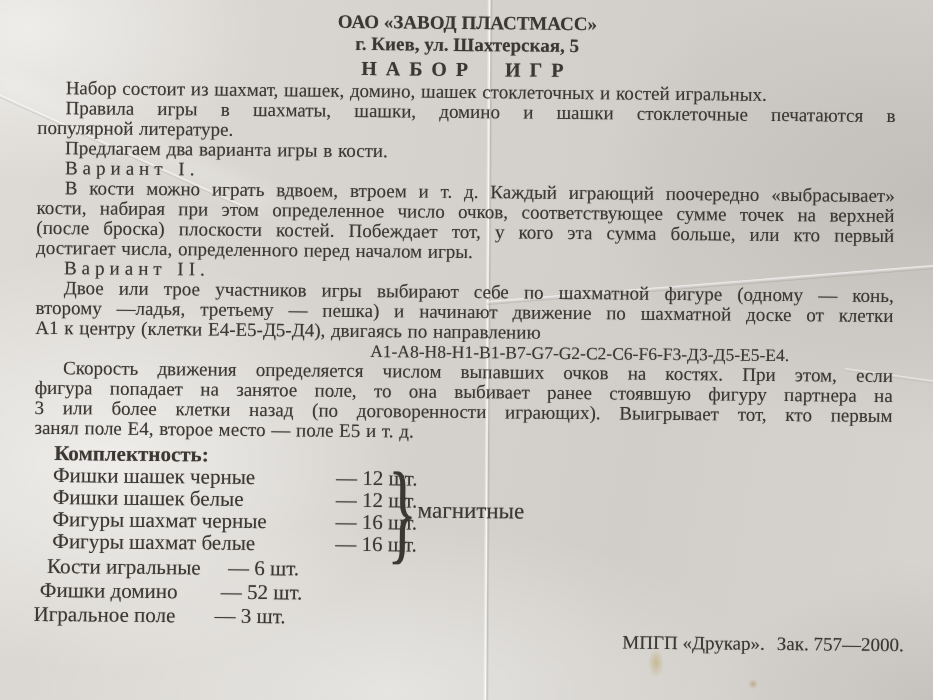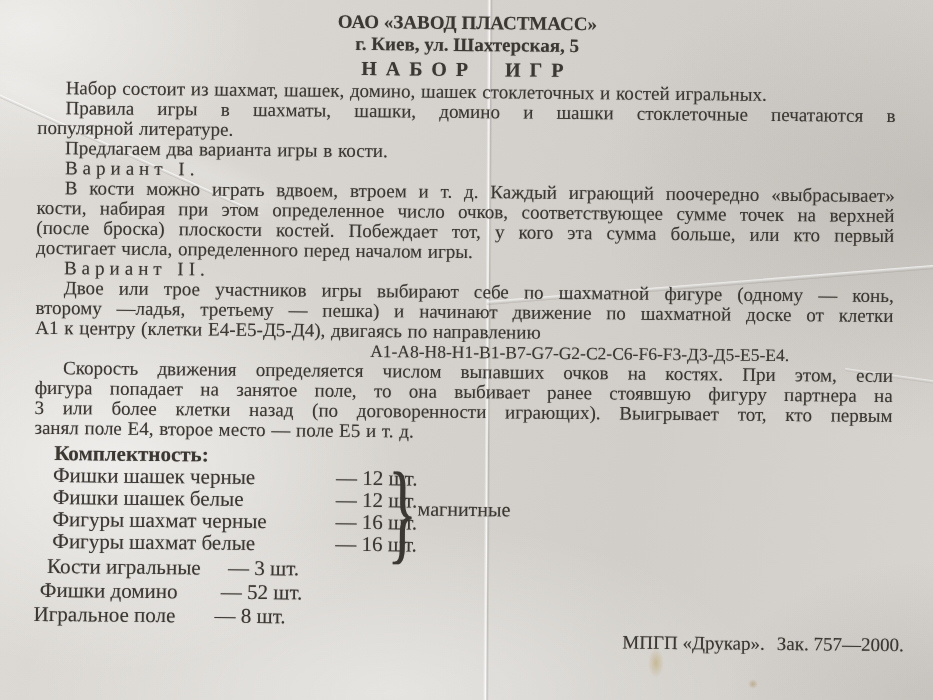--- a/index.html
+++ b/index.html
@@ -51,21 +51,21 @@
   .g1{margin-left:19px;}
   .g1 .kname{width:283px;}
   .g2{line-height:24px;}
   .g2 .kname{width:181px;}
   .g2.r1{margin-left:14px;margin-top:2px;}
   .g2.r2{margin-left:7px;}
   .g2.r3{margin-left:1px;}
   .brace{position:absolute;left:354px;top:21px;height:90px;line-height:90px;
     font-size:112px;font-weight:400;transform:scaleX(.55);transform-origin:left center;
     color:var(--ink,#3b3732);}
-  .magnetic{position:absolute;left:384px;top:52px;font-size:20px;}
+  .magnetic{position:absolute;left:384px;top:52px;font-size:23px;}
   .footer{font-size:19px;line-height:22px;padding-left:590px;white-space:nowrap;}
   .footer .order{margin-left:12px;}
 </style>
 </head>
 <body>
 
 <div class="stage">
   <div class="paper">
     <div class="crease vert"></div>
     <div class="crease horiz"></div>
@@ -111,27 +111,27 @@
           <span class="kname">Фигуры шахмат черные</span><span class="kqty">— 16 шт.</span>
         </div>
         <div class="krow g1">
           <span class="kname">Фигуры шахмат белые</span><span class="kqty">— 16 шт.</span>
         </div>
 
         <div class="brace">}</div>
         <div class="magnetic">магнитные</div>
 
         <div class="krow g2 r1">
-          <span class="kname">Кости игральные</span><span class="kqty">— 3 шт.</span>
+          <span class="kname">Кости игральные</span><span class="kqty">— 6 шт.</span>
         </div>
         <div class="krow g2 r2">
           <span class="kname">Фишки домино</span><span class="kqty">— 52 шт.</span>
         </div>
         <div class="krow g2 r3">
-          <span class="kname">Игральное поле</span><span class="kqty">— 8 шт.</span>
+          <span class="kname">Игральное поле</span><span class="kqty">— 3 шт.</span>
         </div>
       </div>
 
       <div class="footer">
         <span class="imprint">МПГП «Друкар».</span><span class="order">Зак. 757—2000.</span>
       </div>
     </div>
   </div>
 </div>
 

